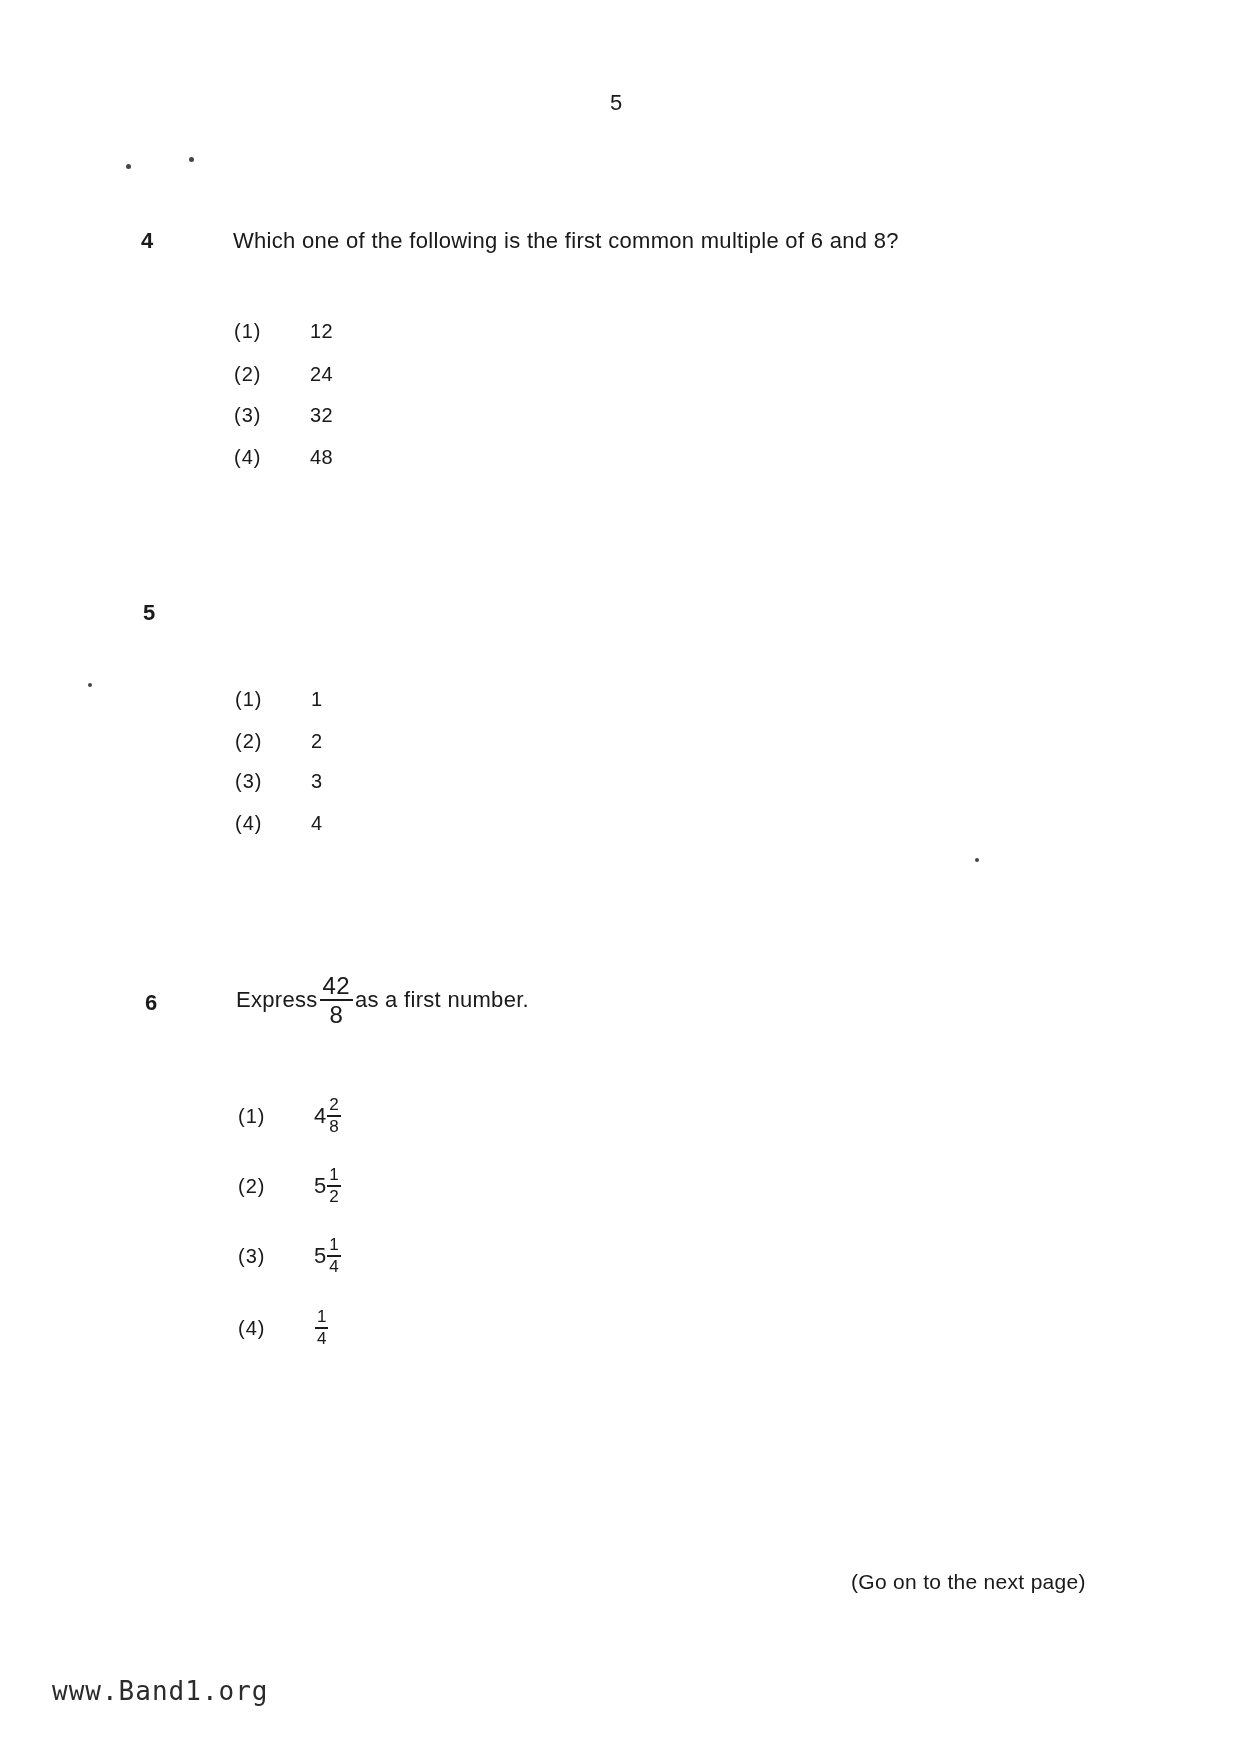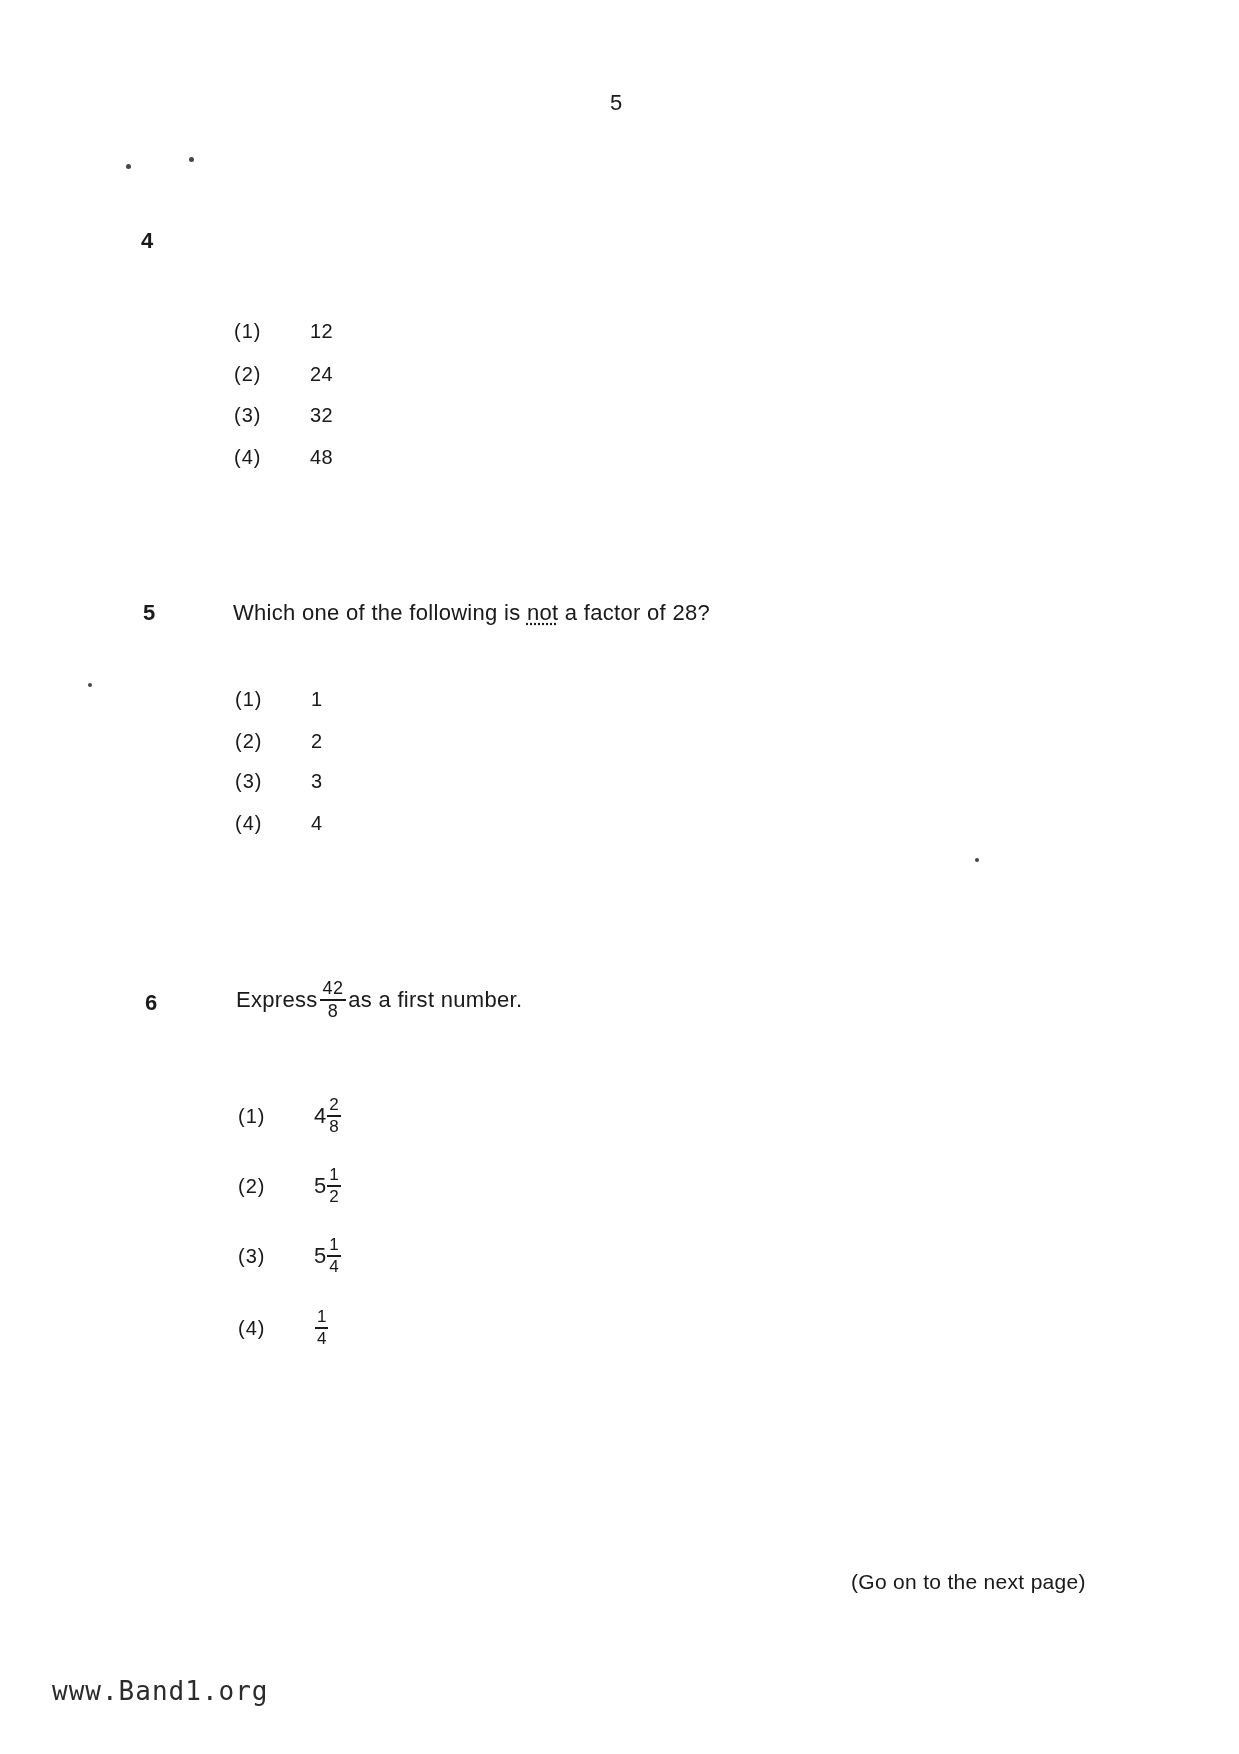--- a/index.html
+++ b/index.html
@@ -19,21 +19,21 @@
   .underline{text-decoration:underline;text-decoration-style:dotted;text-underline-offset:3px;}
   .opt-row{position:absolute;display:flex;align-items:center;}
   .opt-label{font-size:20px;width:76px;letter-spacing:1px;}
   .opt-value{font-size:20px;letter-spacing:0.5px;}
   .frac{
     display:inline-flex;flex-direction:column;align-items:center;
     vertical-align:middle;margin:0 7px;line-height:1.05;
   }
   .frac .num{border-bottom:2px solid #222;padding:0 3px 1px 3px;}
   .frac .den{padding-top:1px;}
-  .q6 .frac{font-size:18px;margin:0 2px;}
+  .q6 .frac{font-size:24px;margin:0 2px;}
   .qline{display:flex;align-items:center;}
   .mixed{display:flex;align-items:center;}
   .whole{font-size:22px;margin-right:1px;}
   .mixfrac{display:inline-flex;flex-direction:column;align-items:center;font-size:17px;line-height:1.05;}
   .mixfrac .num{border-bottom:2px solid #222;padding:0 2px 1px 2px;}
   .mixfrac .den{padding-top:1px;}
   .speck{position:absolute;background:#4a4a4a;border-radius:50%;}
   .footer-next{font-size:21px;letter-spacing:0.3px;margin-left:28px;}
   .watermark{
     position:absolute;left:52px;top:1676px;
@@ -48,42 +48,40 @@
 <div id="scan">
 
   <div class="abs pagenum" style="left:610px;top:90px;">5</div>
 
   <div class="speck" style="left:126px;top:164px;width:5px;height:5px;"></div>
   <div class="speck" style="left:189px;top:157px;width:5px;height:5px;"></div>
   <div class="speck" style="left:88px;top:683px;width:4px;height:4px;"></div>
   <div class="speck" style="left:975px;top:858px;width:4px;height:4px;"></div>
 
   <div class="abs qnum" style="left:141px;top:228px;">4</div>
+  <div class="abs qtext" style="left:233px;top:228px;">Which one of the following is the first common multiple of 6 and 8?</div>
 
   <div class="opt-row" style="left:234px;top:320px;">
     <span class="opt-label">(1)</span>
     <span class="opt-value">12</span>
   </div>
   <div class="opt-row" style="left:234px;top:363px;">
     <span class="opt-label">(2)</span>
     <span class="opt-value">24</span>
   </div>
   <div class="opt-row" style="left:234px;top:404px;">
     <span class="opt-label">(3)</span>
     <span class="opt-value">32</span>
   </div>
   <div class="opt-row" style="left:234px;top:446px;">
     <span class="opt-label">(4)</span>
     <span class="opt-value">48</span>
   </div>
 
   <div class="abs qnum" style="left:143px;top:600px;">5</div>
-  <div class="abs qtext" style="left:233px;top:600px;">
-    <span>Which one of the following is </span><span class="underline">not</span><span> a factor of 28?</span>
-  </div>
 
   <div class="opt-row" style="left:235px;top:688px;">
     <span class="opt-label">(1)</span>
     <span class="opt-value">1</span>
   </div>
   <div class="opt-row" style="left:235px;top:730px;">
     <span class="opt-label">(2)</span>
     <span class="opt-value">2</span>
   </div>
   <div class="opt-row" style="left:235px;top:770px;">

